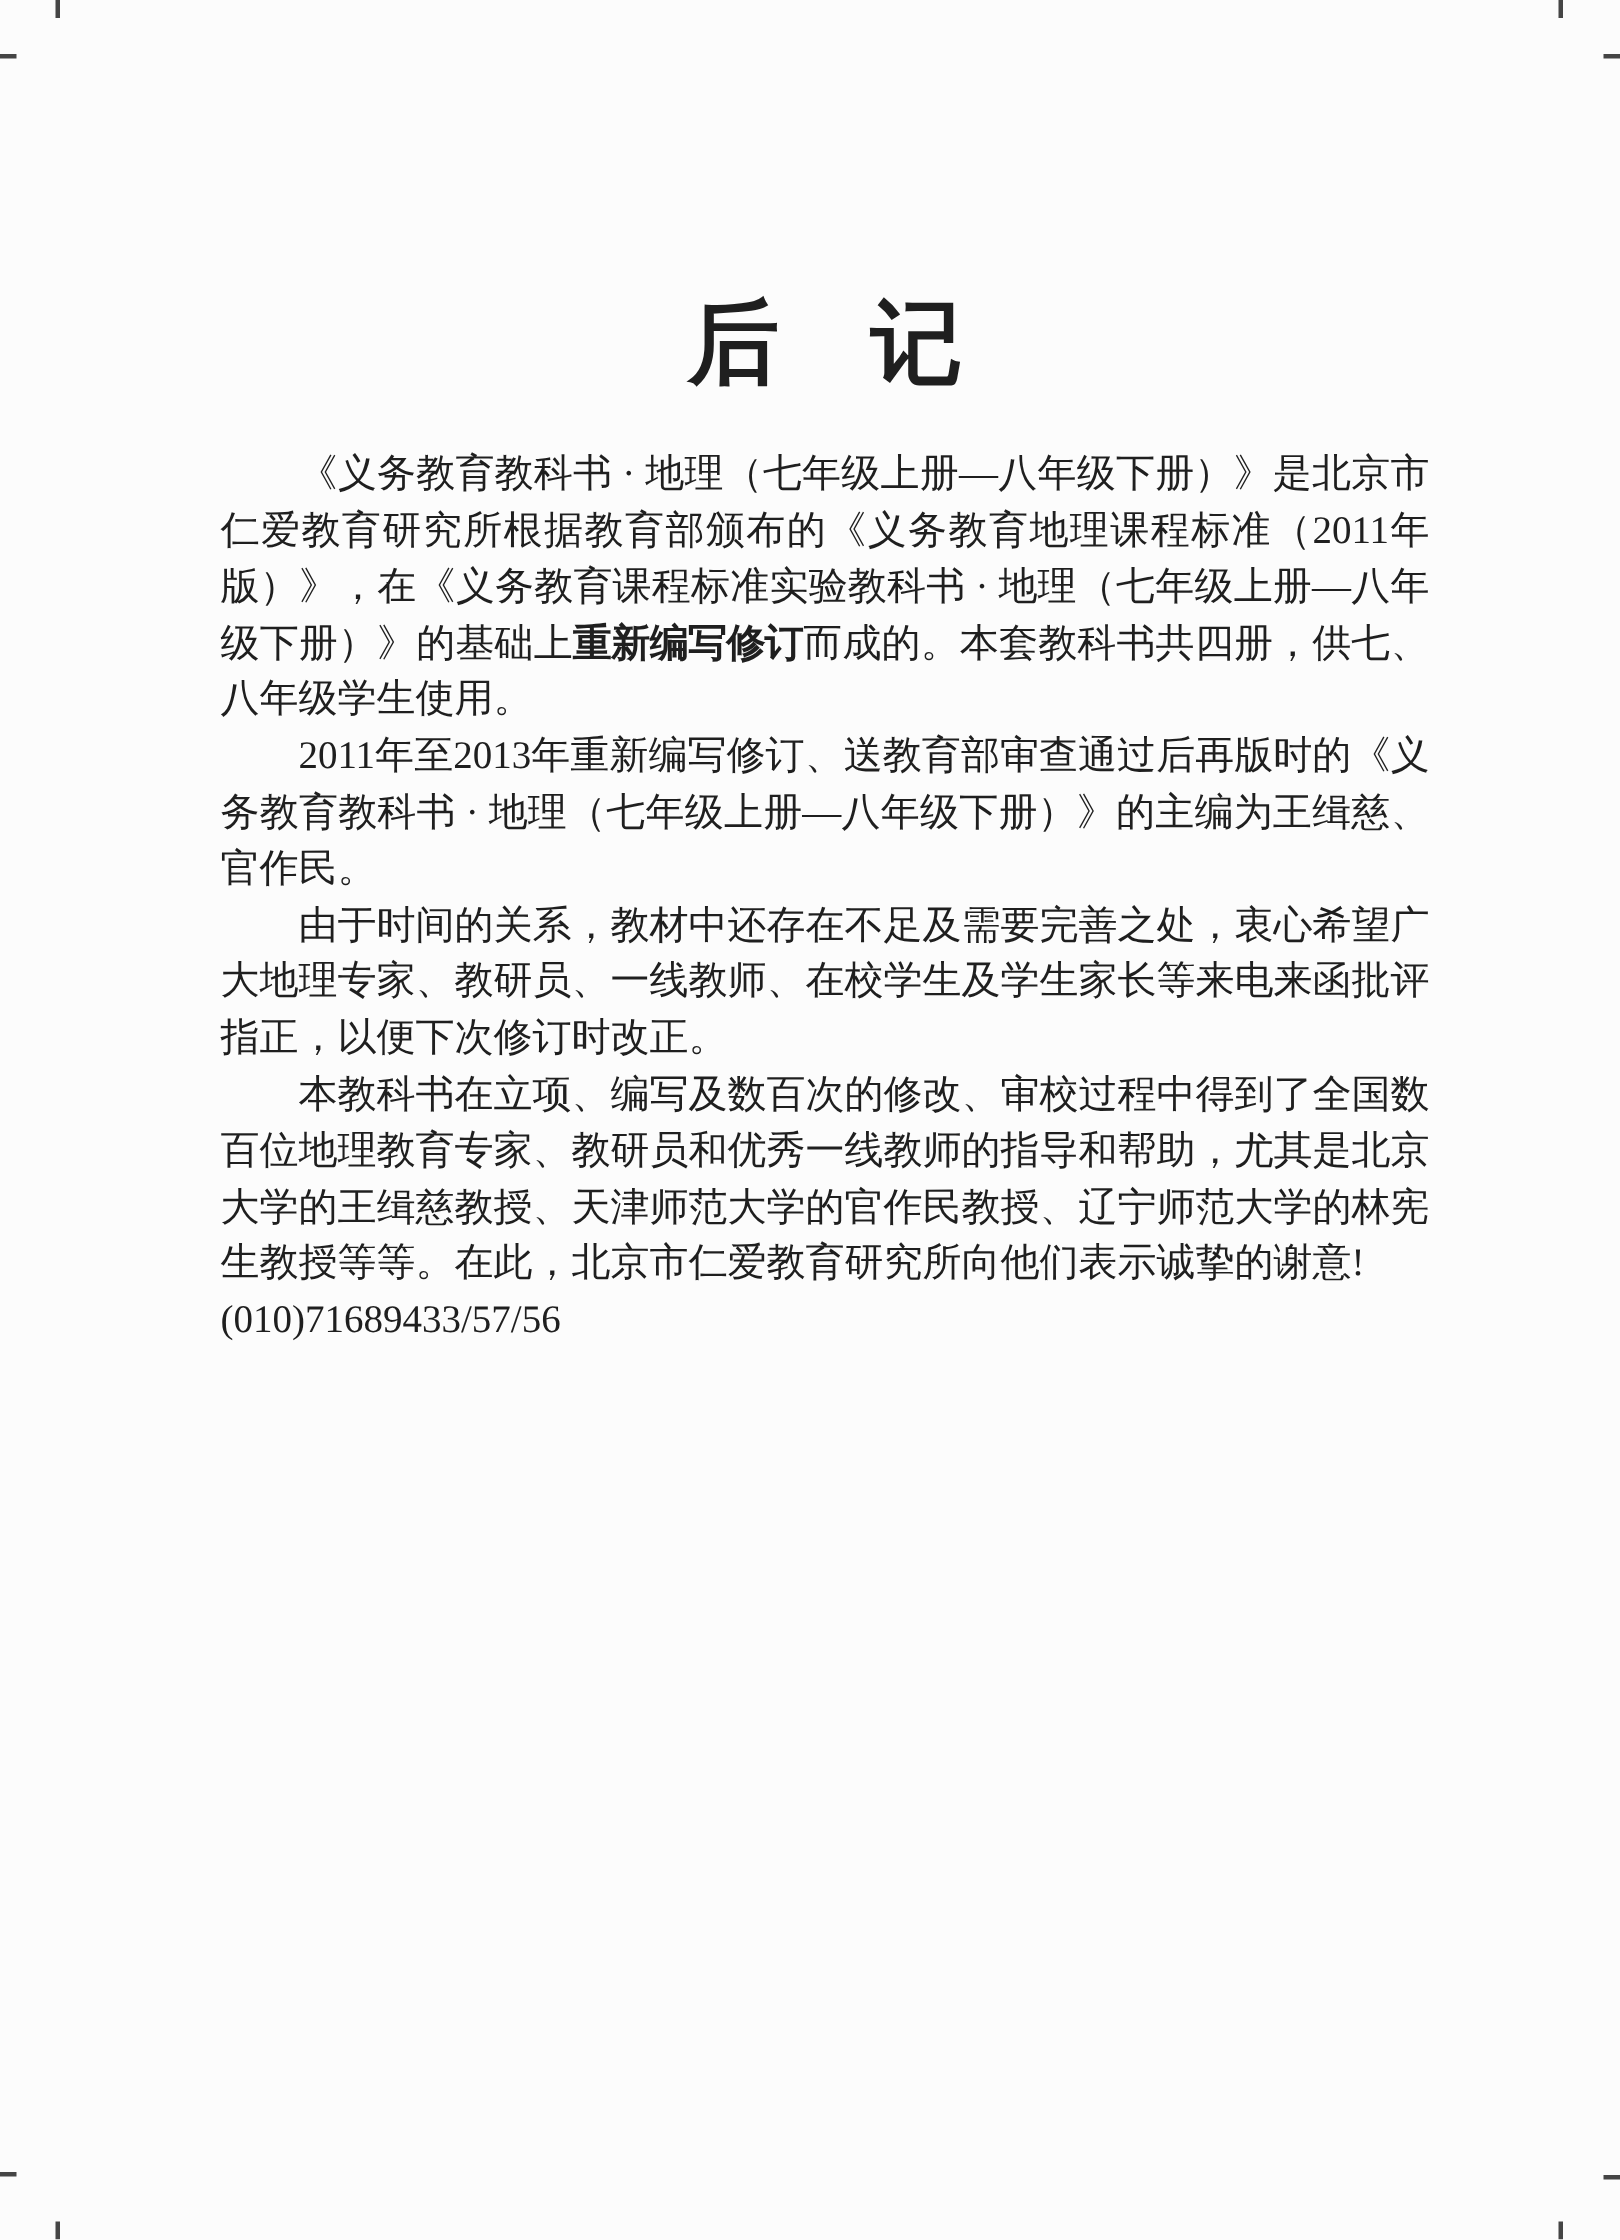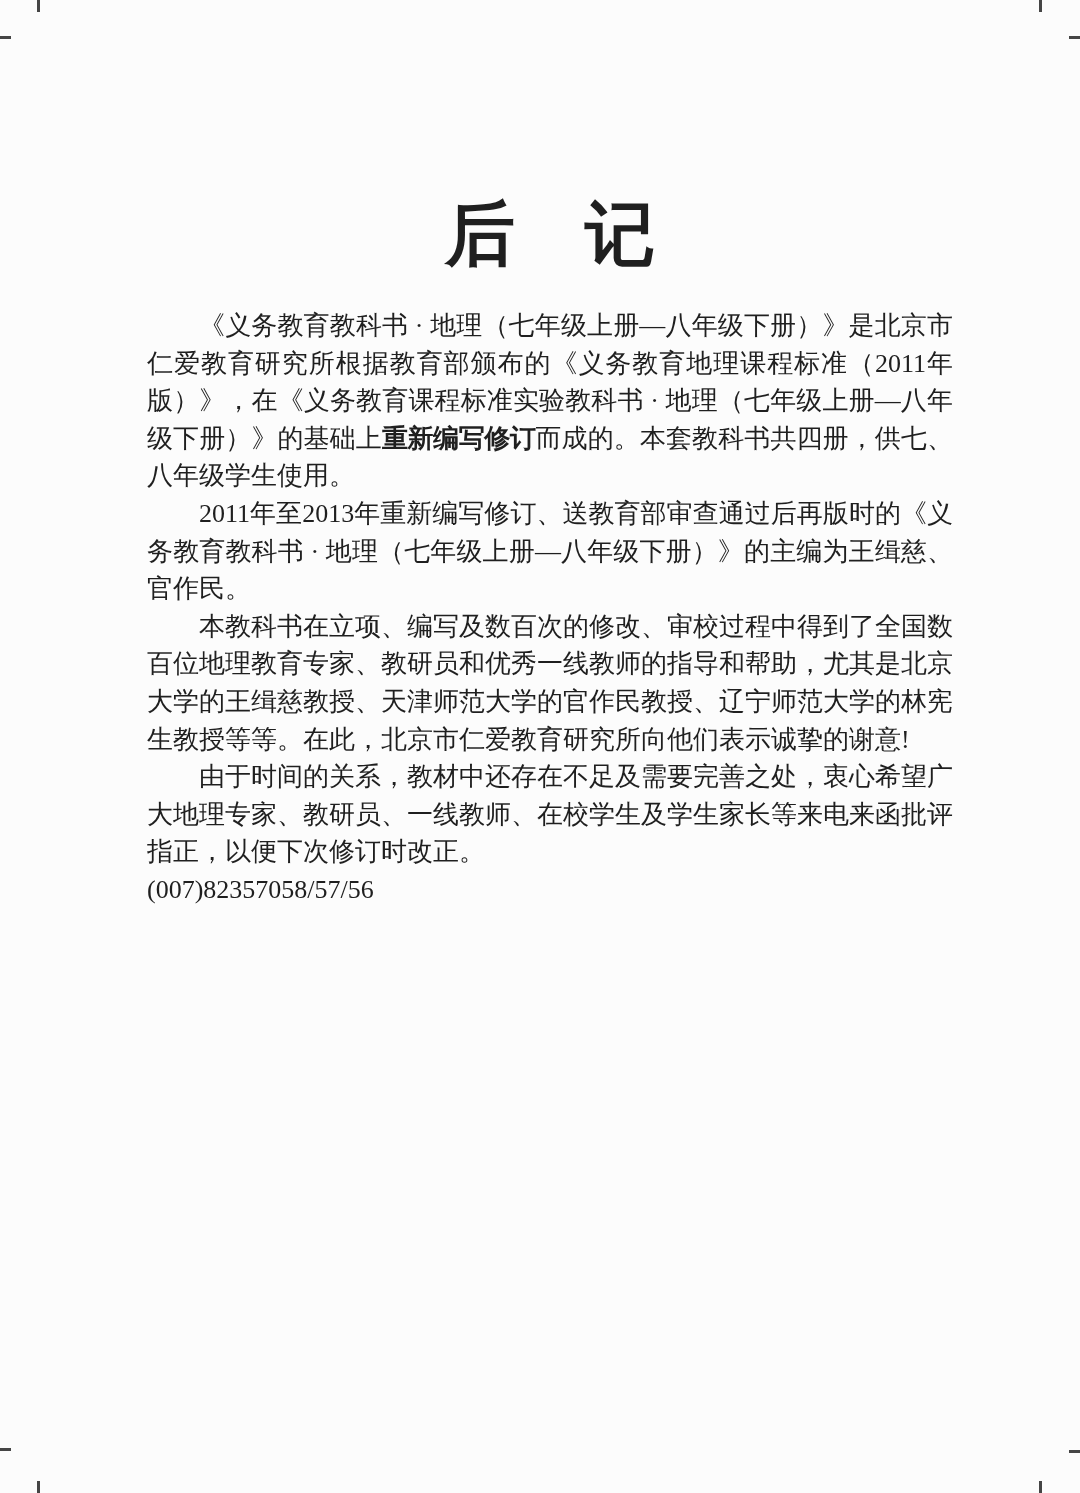--- a/index.html
+++ b/index.html
@@ -21,21 +21,21 @@
   .page {
     position: absolute;
     left: 147px;
     top: 0;
     width: 806px;
     height: 100%;
   }
   .doc-title {
     margin: 196px 0 34px 0;
     text-align: center;
-    font-size: 70px;
+    font-size: 61px;
     line-height: 1.1;
     font-weight: bold;
     letter-spacing: 0;
     white-space: pre;
   }
   .body-text {
     font-size: 26px;
     line-height: 37.6px;
     text-align: justify;
     text-justify: inter-ideograph;
@@ -77,18 +77,18 @@
 <div class="mark v m-bl-v"></div>
 <div class="mark h m-br-h"></div>
 <div class="mark v m-br-v"></div>
 
 <div class="page">
   <h1 class="doc-title">后　记</h1>
 
   <div class="body-text">
       <p class="indent"><span>《义务教育教科书 · 地理（七年级上册—八年级下册）》是北京市仁爱教育研究所根据教育部颁布的《义务教育地理课程标准（2011年版）》，在《义务教育课程标准实验教科书 · 地理（七年级上册—八年级下册）》的基础上</span><span class="seg-bold">重新编写修订</span><span>而成的。本套教科书共四册，供七、八年级学生使用。</span></p>
       <p class="indent"><span>2011年至2013年重新编写修订、送教育部审查通过后再版时的《义务教育教科书 · 地理（七年级上册—八年级下册）》的主编为王缉慈、官作民。</span></p>
+      <p class="indent"><span>由于时间的关系，教材中还存在不足及需要完善之处，衷心希望广大地理专家、教研员、一线教师、在校学生及学生家长等来电来函批评指正，以便下次修订时改正。</span></p>
       <p class="indent"><span>本教科书在立项、编写及数百次的修改、审校过程中得到了全国数百位地理教育专家、教研员和优秀一线教师的指导和帮助，尤其是北京大学的王缉慈教授、天津师范大学的官作民教授、辽宁师范大学的林宪生教授等等。在此，北京市仁爱教育研究所向他们表示诚挚的谢意!</span></p>
-      <p class="indent"><span>由于时间的关系，教材中还存在不足及需要完善之处，衷心希望广大地理专家、教研员、一线教师、在校学生及学生家长等来电来函批评指正，以便下次修订时改正。</span></p>
-      <p><span>(007)82357058/57/56</span></p>
+      <p><span>(010)71689433/57/56</span></p>
     </div>
 
 </div>
 
 </body></html>

